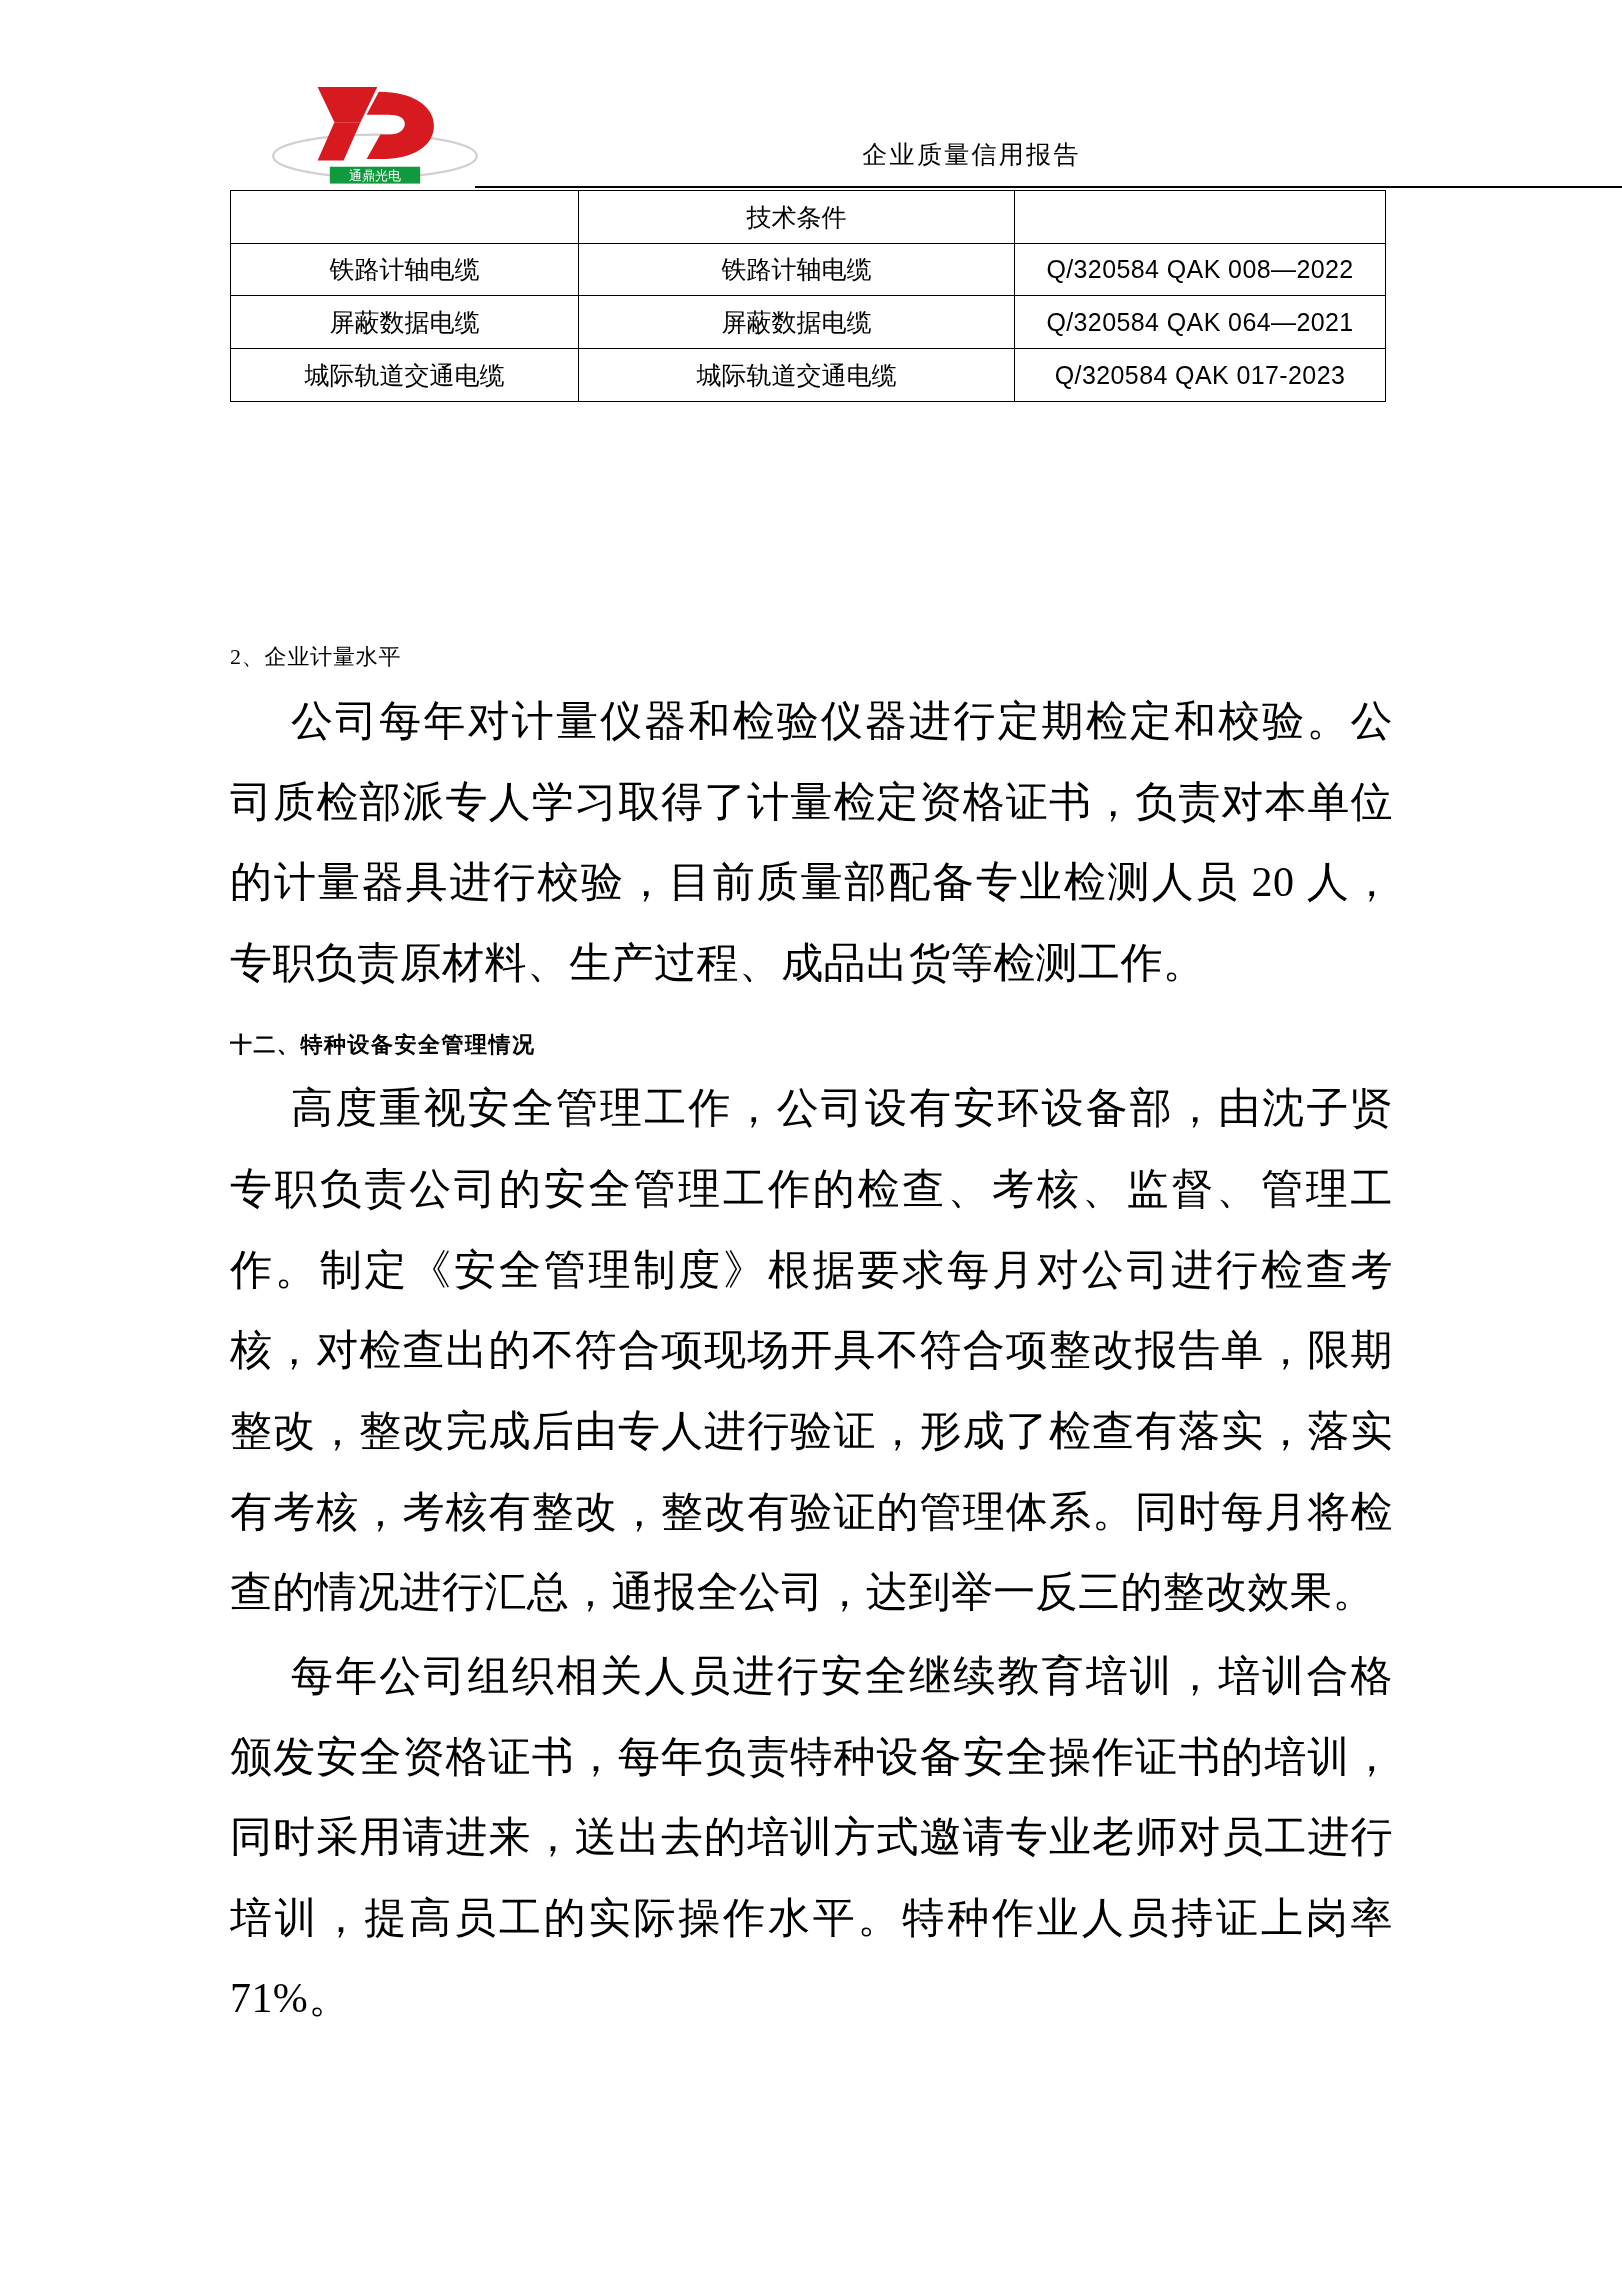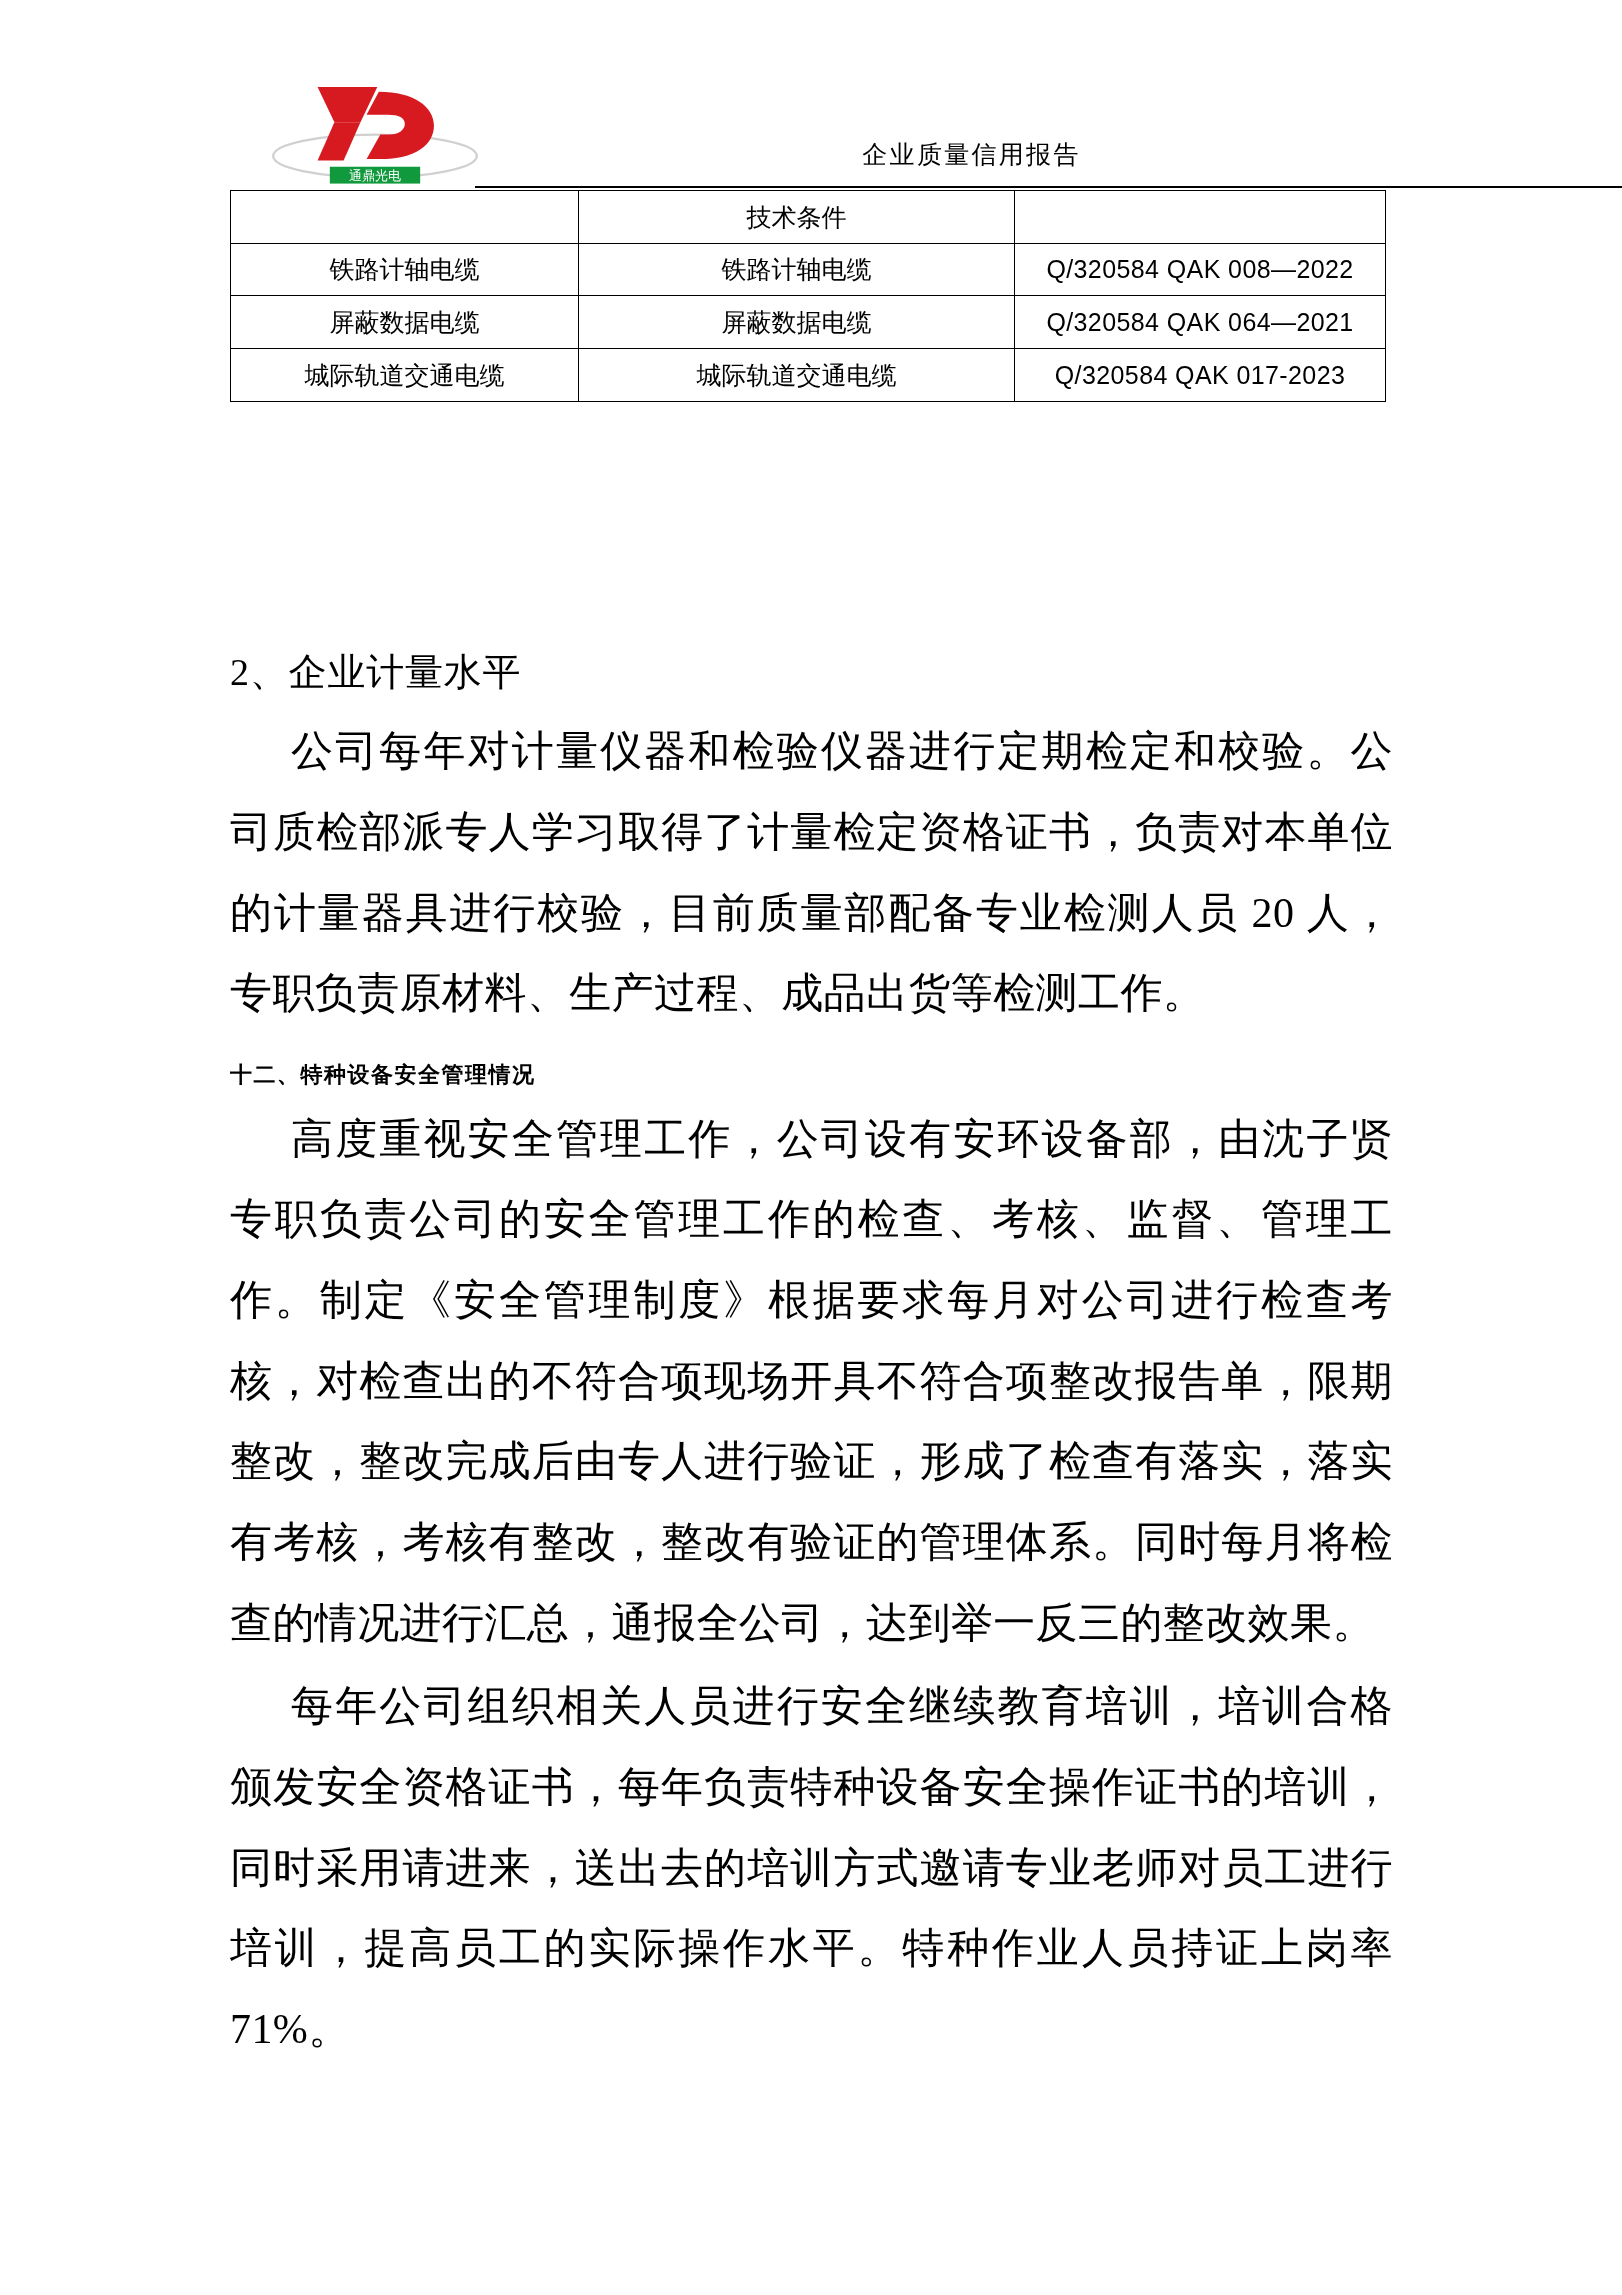--- a/index.html
+++ b/index.html
@@ -79,21 +79,21 @@
   .col3 { width: 371px; }
   .code { font-family: "Liberation Serif", "DejaVu Serif", serif; letter-spacing: 0.4px; }
   
   .content {
     position: absolute;
     left: 230px;
     top: 627px;
     width: 1163px;
   }
   .h-sub {
-    font-size: 38px;
+    font-size: 22px;
     line-height: 1.9;
     margin: 9.2px 0 1.5px 0;
     letter-spacing: 0.8px;
   }
   .h-bold {
     font-size: 22px;
     font-weight: bold;
     line-height: 1.9;
     margin: 20px 0 1.5px 0;
     letter-spacing: 1.5px;

